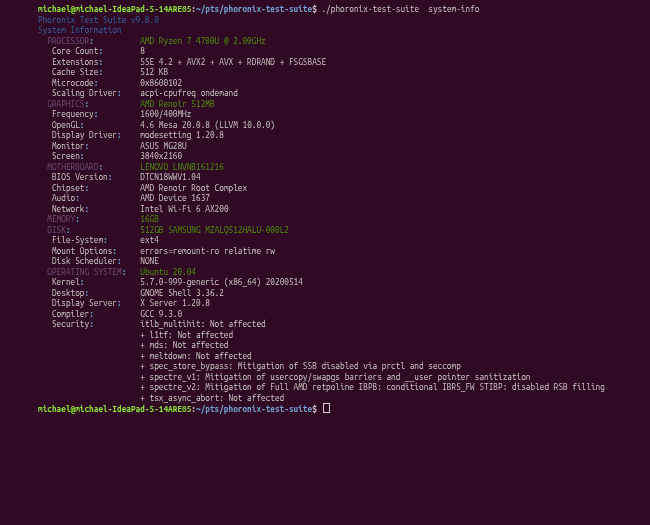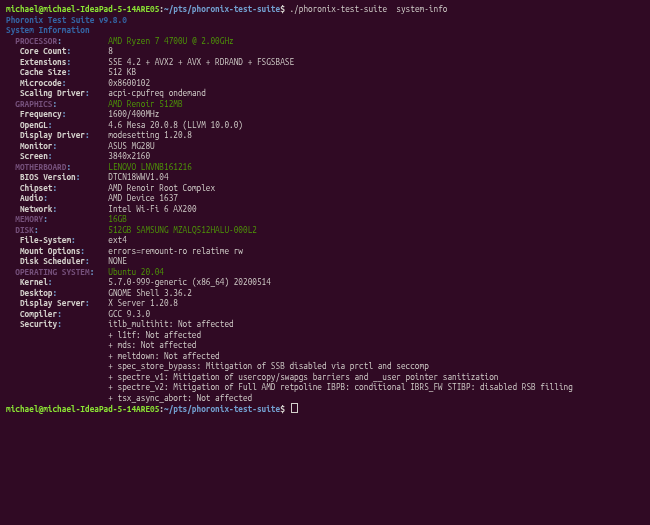--- a/index.html
+++ b/index.html
@@ -15,32 +15,32 @@
     overflow: hidden;
   }
   .term {
     padding: 4px 6px;
     white-space: pre;
   }
   .prompt-user { color: #8ae234; font-weight: bold; }
   .prompt-path { color: #729fcf; font-weight: bold; }
   .prompt-sep  { color: #d3d0cb; font-weight: bold; }
   .cmd         { color: #d3d0cb; }
-  .heading     { color: #3465a4; font-weight: bold; }
-  .section     { color: #75507b; font-weight: bold; }
+  .heading     { color: #3465a4; font-weight: normal; }
+  .section     { color: #75507b; font-weight: normal; }
   .colon       { color: #729fcf; font-weight: bold; }
-  .label       { color: #d3d0cb; font-weight: bold; }
+  .label       { color: #d3d0cb; font-weight: normal; }
   .hval        { color: #4e9a06; font-weight: normal; }
   .val         { color: #d3d0cb; }
   .cursor {
     display: inline-block;
     width: 5px;
     height: 8px;
     border: 1px solid #d3d0cb;
     vertical-align: -1px;
     margin-left: 2px;
   }
-  .row { display: block; }
+  .row { display: block; margin-left: 32px; }
 </style>
 </head>
 <body>
 
 <div class="term" id="term"><span class="row"><span class="prompt-user">michael@michael-IdeaPad-5-14ARE05</span><span class="prompt-sep">:</span><span class="prompt-path">~/pts/phoronix-test-suite</span><span class="prompt-sep">$ </span><span class="cmd">./phoronix-test-suite  system-info</span></span><span class="row"></span><span class="row"></span><span class="row"><span class="heading">Phoronix Test Suite v9.8.0</span></span><span class="row"><span class="heading">System Information</span></span><span class="row"></span><span class="row"></span><span class="row"><span class="">  </span><span class="section">PROCESSOR</span><span class="colon">:</span><span class="">          </span><span class="hval">AMD Ryzen 7 4700U @ 2.00GHz</span></span><span class="row"><span class="">   </span><span class="label">Core Count</span><span class="colon">:</span><span class="">        </span><span class="val">8</span></span><span class="row"><span class="">   </span><span class="label">Extensions</span><span class="colon">:</span><span class="">        </span><span class="val">SSE 4.2 + AVX2 + AVX + RDRAND + FSGSBASE</span></span><span class="row"><span class="">   </span><span class="label">Cache Size</span><span class="colon">:</span><span class="">        </span><span class="val">512 KB</span></span><span class="row"><span class="">   </span><span class="label">Microcode</span><span class="colon">:</span><span class="">         </span><span class="val">0x8600102</span></span><span class="row"><span class="">   </span><span class="label">Scaling Driver</span><span class="colon">:</span><span class="">    </span><span class="val">acpi-cpufreq ondemand</span></span><span class="row"></span><span class="row"><span class="">  </span><span class="section">GRAPHICS</span><span class="colon">:</span><span class="">           </span><span class="hval">AMD Renoir 512MB</span></span><span class="row"><span class="">   </span><span class="label">Frequency</span><span class="colon">:</span><span class="">         </span><span class="val">1600/400MHz</span></span><span class="row"><span class="">   </span><span class="label">OpenGL</span><span class="colon">:</span><span class="">            </span><span class="val">4.6 Mesa 20.0.8 (LLVM 10.0.0)</span></span><span class="row"><span class="">   </span><span class="label">Display Driver</span><span class="colon">:</span><span class="">    </span><span class="val">modesetting 1.20.8</span></span><span class="row"><span class="">   </span><span class="label">Monitor</span><span class="colon">:</span><span class="">           </span><span class="val">ASUS MG28U</span></span><span class="row"><span class="">   </span><span class="label">Screen</span><span class="colon">:</span><span class="">            </span><span class="val">3840x2160</span></span><span class="row"></span><span class="row"><span class="">  </span><span class="section">MOTHERBOARD</span><span class="colon">:</span><span class="">        </span><span class="hval">LENOVO LNVNB161216</span></span><span class="row"><span class="">   </span><span class="label">BIOS Version</span><span class="colon">:</span><span class="">      </span><span class="val">DTCN18WWV1.04</span></span><span class="row"><span class="">   </span><span class="label">Chipset</span><span class="colon">:</span><span class="">           </span><span class="val">AMD Renoir Root Complex</span></span><span class="row"><span class="">   </span><span class="label">Audio</span><span class="colon">:</span><span class="">             </span><span class="val">AMD Device 1637</span></span><span class="row"><span class="">   </span><span class="label">Network</span><span class="colon">:</span><span class="">           </span><span class="val">Intel Wi-Fi 6 AX200</span></span><span class="row"></span><span class="row"><span class="">  </span><span class="section">MEMORY</span><span class="colon">:</span><span class="">             </span><span class="hval">16GB</span></span><span class="row"></span><span class="row"><span class="">  </span><span class="section">DISK</span><span class="colon">:</span><span class="">               </span><span class="hval">512GB SAMSUNG MZALQ512HALU-000L2</span></span><span class="row"><span class="">   </span><span class="label">File-System</span><span class="colon">:</span><span class="">       </span><span class="val">ext4</span></span><span class="row"><span class="">   </span><span class="label">Mount Options</span><span class="colon">:</span><span class="">     </span><span class="val">errors=remount-ro relatime rw</span></span><span class="row"><span class="">   </span><span class="label">Disk Scheduler</span><span class="colon">:</span><span class="">    </span><span class="val">NONE</span></span><span class="row"></span><span class="row"><span class="">  </span><span class="section">OPERATING SYSTEM</span><span class="colon">:</span><span class="">   </span><span class="hval">Ubuntu 20.04</span></span><span class="row"><span class="">   </span><span class="label">Kernel</span><span class="colon">:</span><span class="">            </span><span class="val">5.7.0-999-generic (x86_64) 20200514</span></span><span class="row"><span class="">   </span><span class="label">Desktop</span><span class="colon">:</span><span class="">           </span><span class="val">GNOME Shell 3.36.2</span></span><span class="row"><span class="">   </span><span class="label">Display Server</span><span class="colon">:</span><span class="">    </span><span class="val">X Server 1.20.8</span></span><span class="row"><span class="">   </span><span class="label">Compiler</span><span class="colon">:</span><span class="">          </span><span class="val">GCC 9.3.0</span></span><span class="row"><span class="">   </span><span class="label">Security</span><span class="colon">:</span><span class="">          </span><span class="val">itlb_multihit: Not affected</span></span><span class="row"><span class="">                      </span><span class="val">+ l1tf: Not affected</span></span><span class="row"><span class="">                      </span><span class="val">+ mds: Not affected</span></span><span class="row"><span class="">                      </span><span class="val">+ meltdown: Not affected</span></span><span class="row"><span class="">                      </span><span class="val">+ spec_store_bypass: Mitigation of SSB disabled via prctl and seccomp</span></span><span class="row"><span class="">                      </span><span class="val">+ spectre_v1: Mitigation of usercopy/swapgs barriers and __user pointer sanitization</span></span><span class="row"><span class="">                      </span><span class="val">+ spectre_v2: Mitigation of Full AMD retpoline IBPB: conditional IBRS_FW STIBP: disabled RSB filling</span></span><span class="row"><span class="">                      </span><span class="val">+ tsx_async_abort: Not affected</span></span><span class="row"></span><span class="row"><span class="prompt-user">michael@michael-IdeaPad-5-14ARE05</span><span class="prompt-sep">:</span><span class="prompt-path">~/pts/phoronix-test-suite</span><span class="prompt-sep">$ </span><span class="cursor"></span></span></div>
 
 </body></html>

